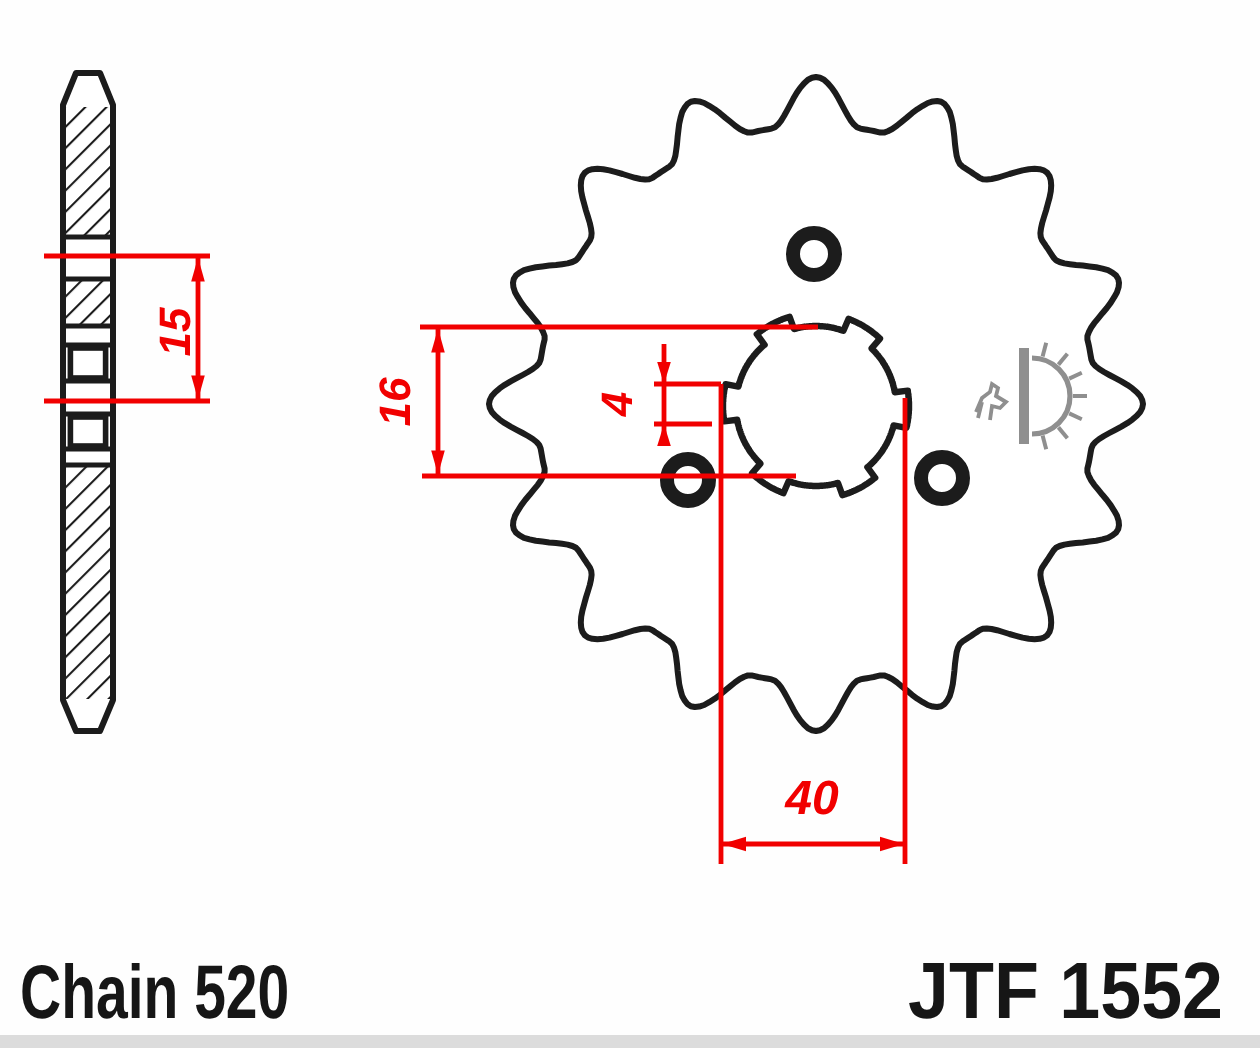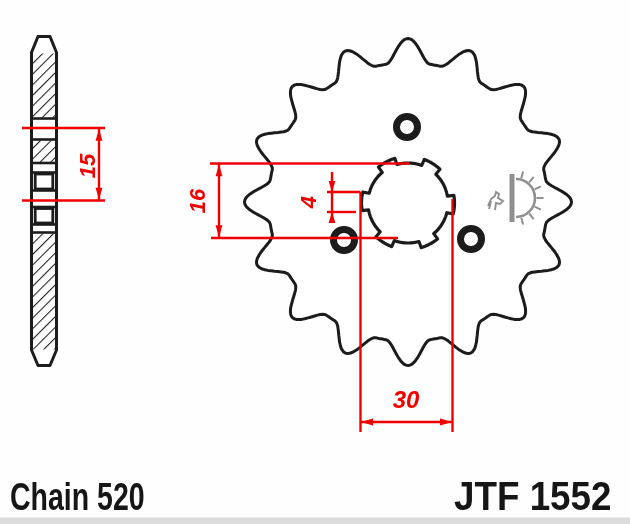--- a/index.html
+++ b/index.html
@@ -111,17 +111,17 @@
         <polygon stroke="none" points="452,422 440,418.4 440,425.6"></polygon>
       </g>
     </g>
 
     <rect x="0" y="517.5" width="630" height="6.5" fill="#dcdcdc"></rect>
   </svg>
 
   <div class="dim-label" style="left:88px;top:166px;">15</div>
   <div class="dim-label" style="left:198px;top:201px;">16</div>
   <div class="dim-label" style="left:309px;top:202px;">4</div>
-  <div class="dim-label horiz" style="left:406px;top:400px;">30</div>
+  <div class="dim-label horiz" style="left:406px;top:400px;">40</div>
 
   <div class="part-label" style="left:10px;top:478px;">Chain 520</div>
   <div class="part-label pn" style="left:454px;top:476px;">JTF 1552</div>
 </div>
 
 </body></html>

